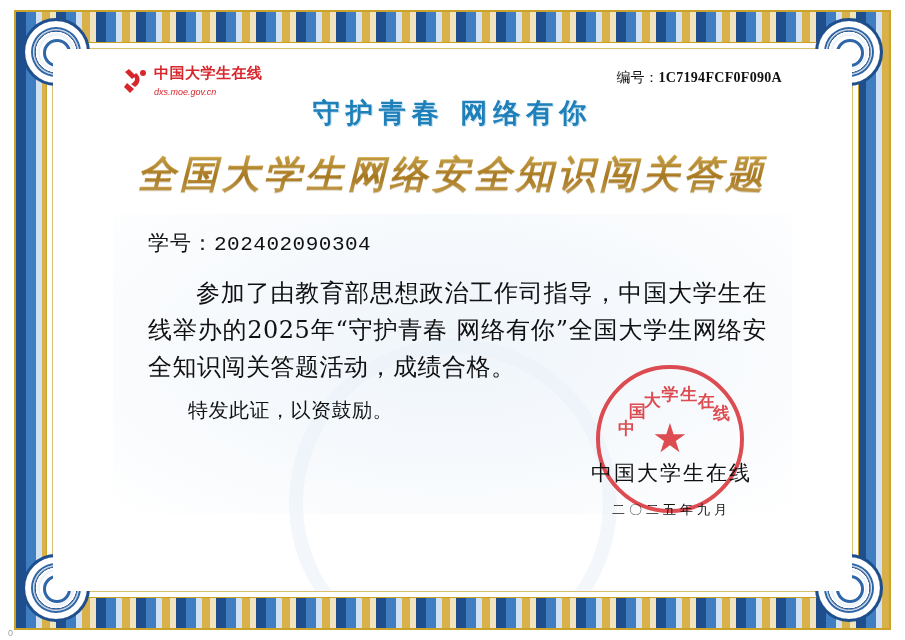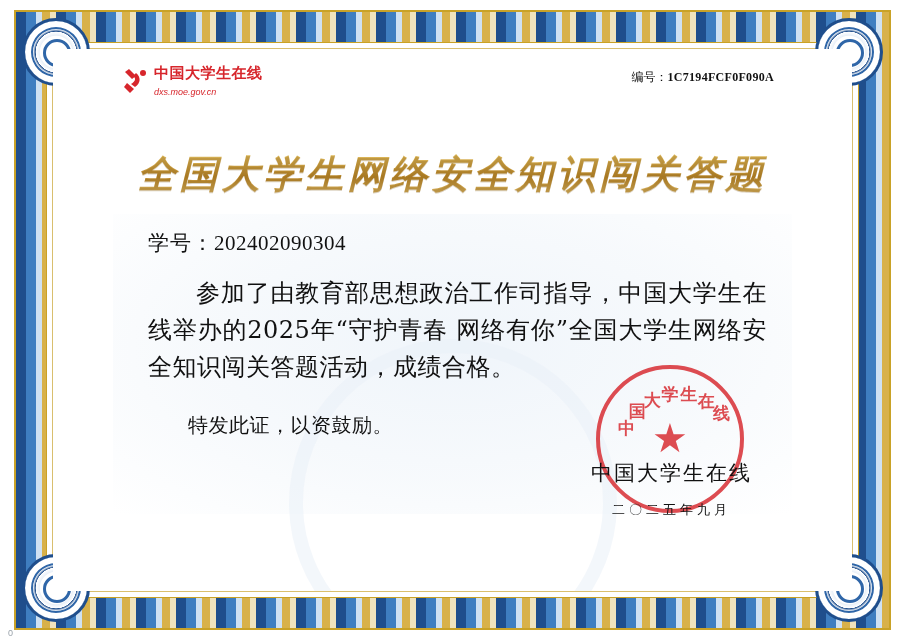--- a/index.html
+++ b/index.html
@@ -149,23 +149,23 @@
   }
   .logo-en {
     font-family: "Liberation Sans", sans-serif;
     font-size: 9px;
     color: #d7262c;
     font-style: italic;
     margin-top: 8px;
   }
   .serial {
     position: absolute;
-    right: 8px;
+    right: 0;
     top: 4px;
-    font-size: 12px;
+    font-size: 14px;
     color: #111111;
     font-family: "Liberation Serif", serif;
     white-space: nowrap;
   }
   .serial .serial-value {
     font-weight: bold;
     letter-spacing: .3px;
   }
 
   
@@ -215,36 +215,36 @@
     letter-spacing: 1px;
     margin-bottom: 12px;
   }
   .line-recipient .gap { display: inline-block; width: 14px; }
   .line-id {
     font-size: 21px;
     letter-spacing: 1px;
     margin-bottom: 18px;
   }
   .line-id .id-num {
-    font-family: Liberation Serif, serif;
+    font-family: Liberation Mono, monospace;
     letter-spacing: .5px;
   }
   .para {
     font-size: 24px;
     line-height: 37px;
     text-indent: 2em;
     letter-spacing: .5px;
     text-align: justify;
   }
   .para2 {
     font-size: 20px;
     line-height: 37px;
     text-indent: 2em;
     letter-spacing: .5px;
-    margin-top: 21px;
+    margin-top: 6px;
   }
 
   
   .sign-block {
     position: absolute;
     right: 100px;
     bottom: 72px;
     text-align: center;
     font-family: "DejaVu Serif", serif;
     color: #111111;
@@ -345,20 +345,21 @@
         <span class="logo-text">
           <span class="logo-cn">中国大学生在线</span>
           <span class="logo-en">dxs.moe.gov.cn</span>
         </span>
       </div>
       <div class="serial">
         <span>编号：</span><span class="serial-value">1C7194FCF0F090A</span>
       </div>
     </div>
 
+    <div class="subtitle">守护青春 网络有你</div>
     <div class="main-title">全国大学生网络安全知识闯关答题</div>
 
     <div class="body-block">
       <div class="line-id">
         <span>学号：</span><span class="id-num">202402090304</span>
       </div>
       <div class="para">参加了由教育部思想政治工作司指导，中国大学生在线举办的2025年“守护青春 网络有你”全国大学生网络安全知识闯关答题活动，成绩合格。</div>
       <div class="para2">特发此证，以资鼓励。</div>
     </div>
 

